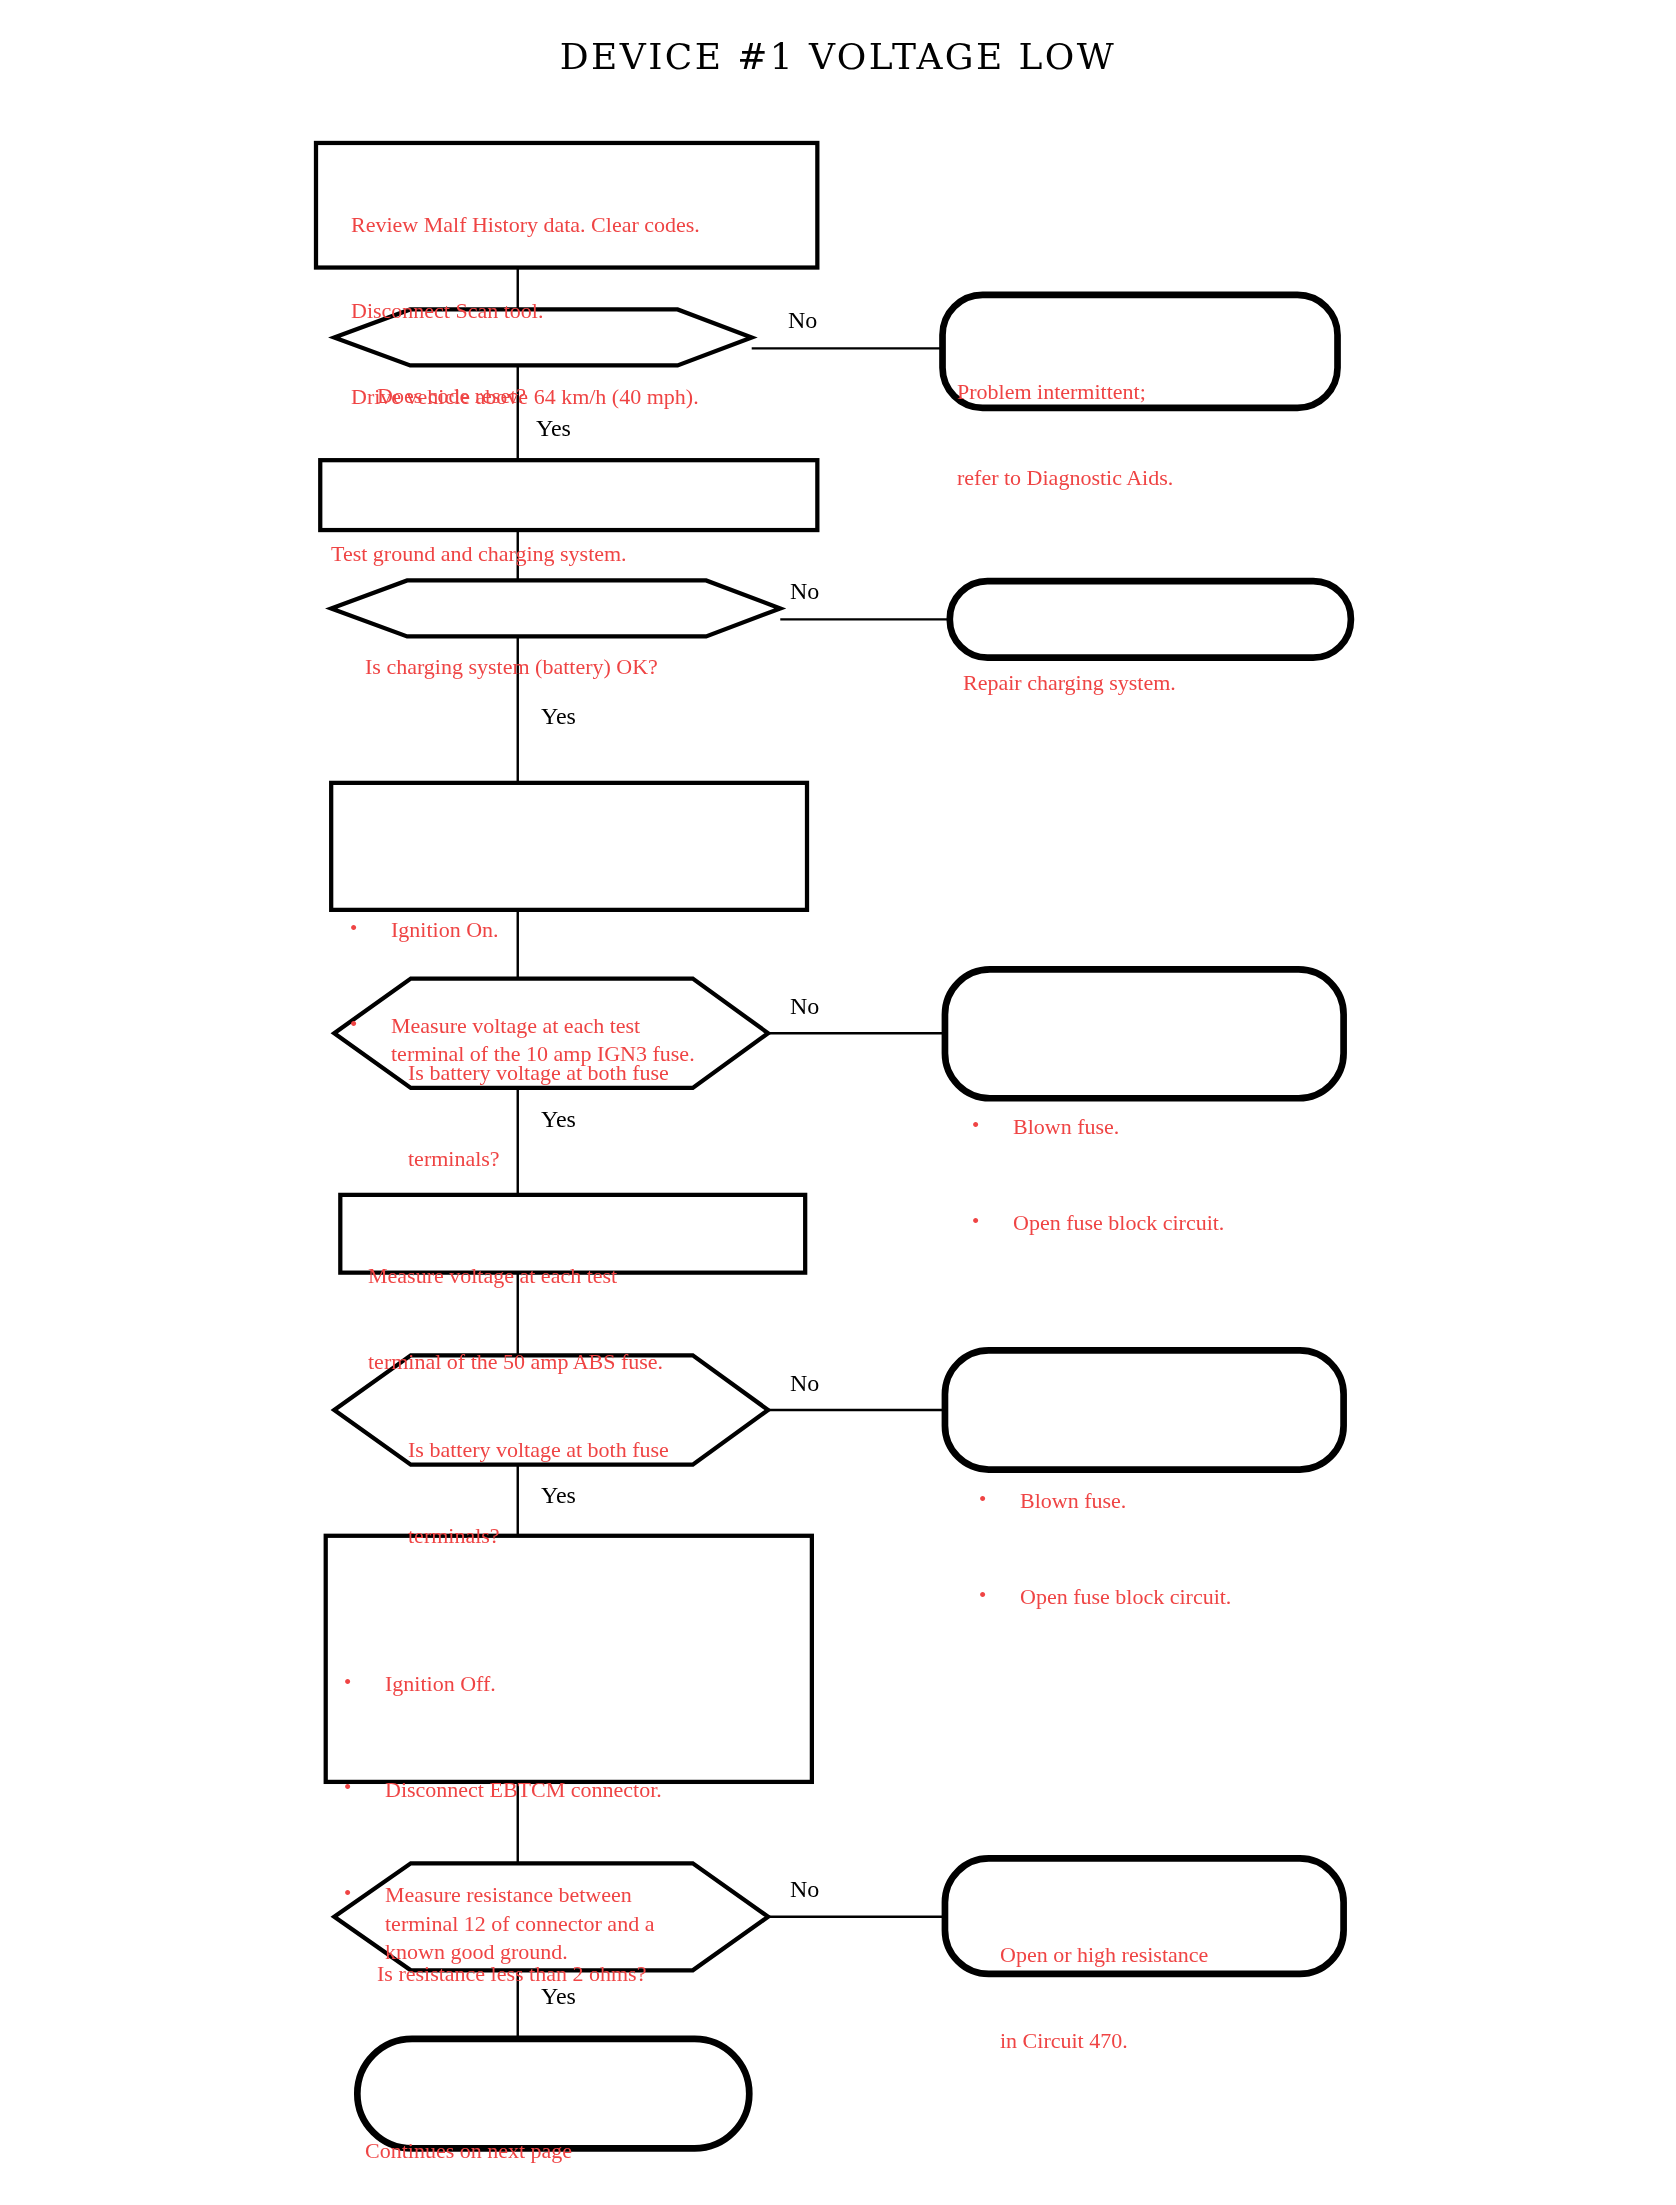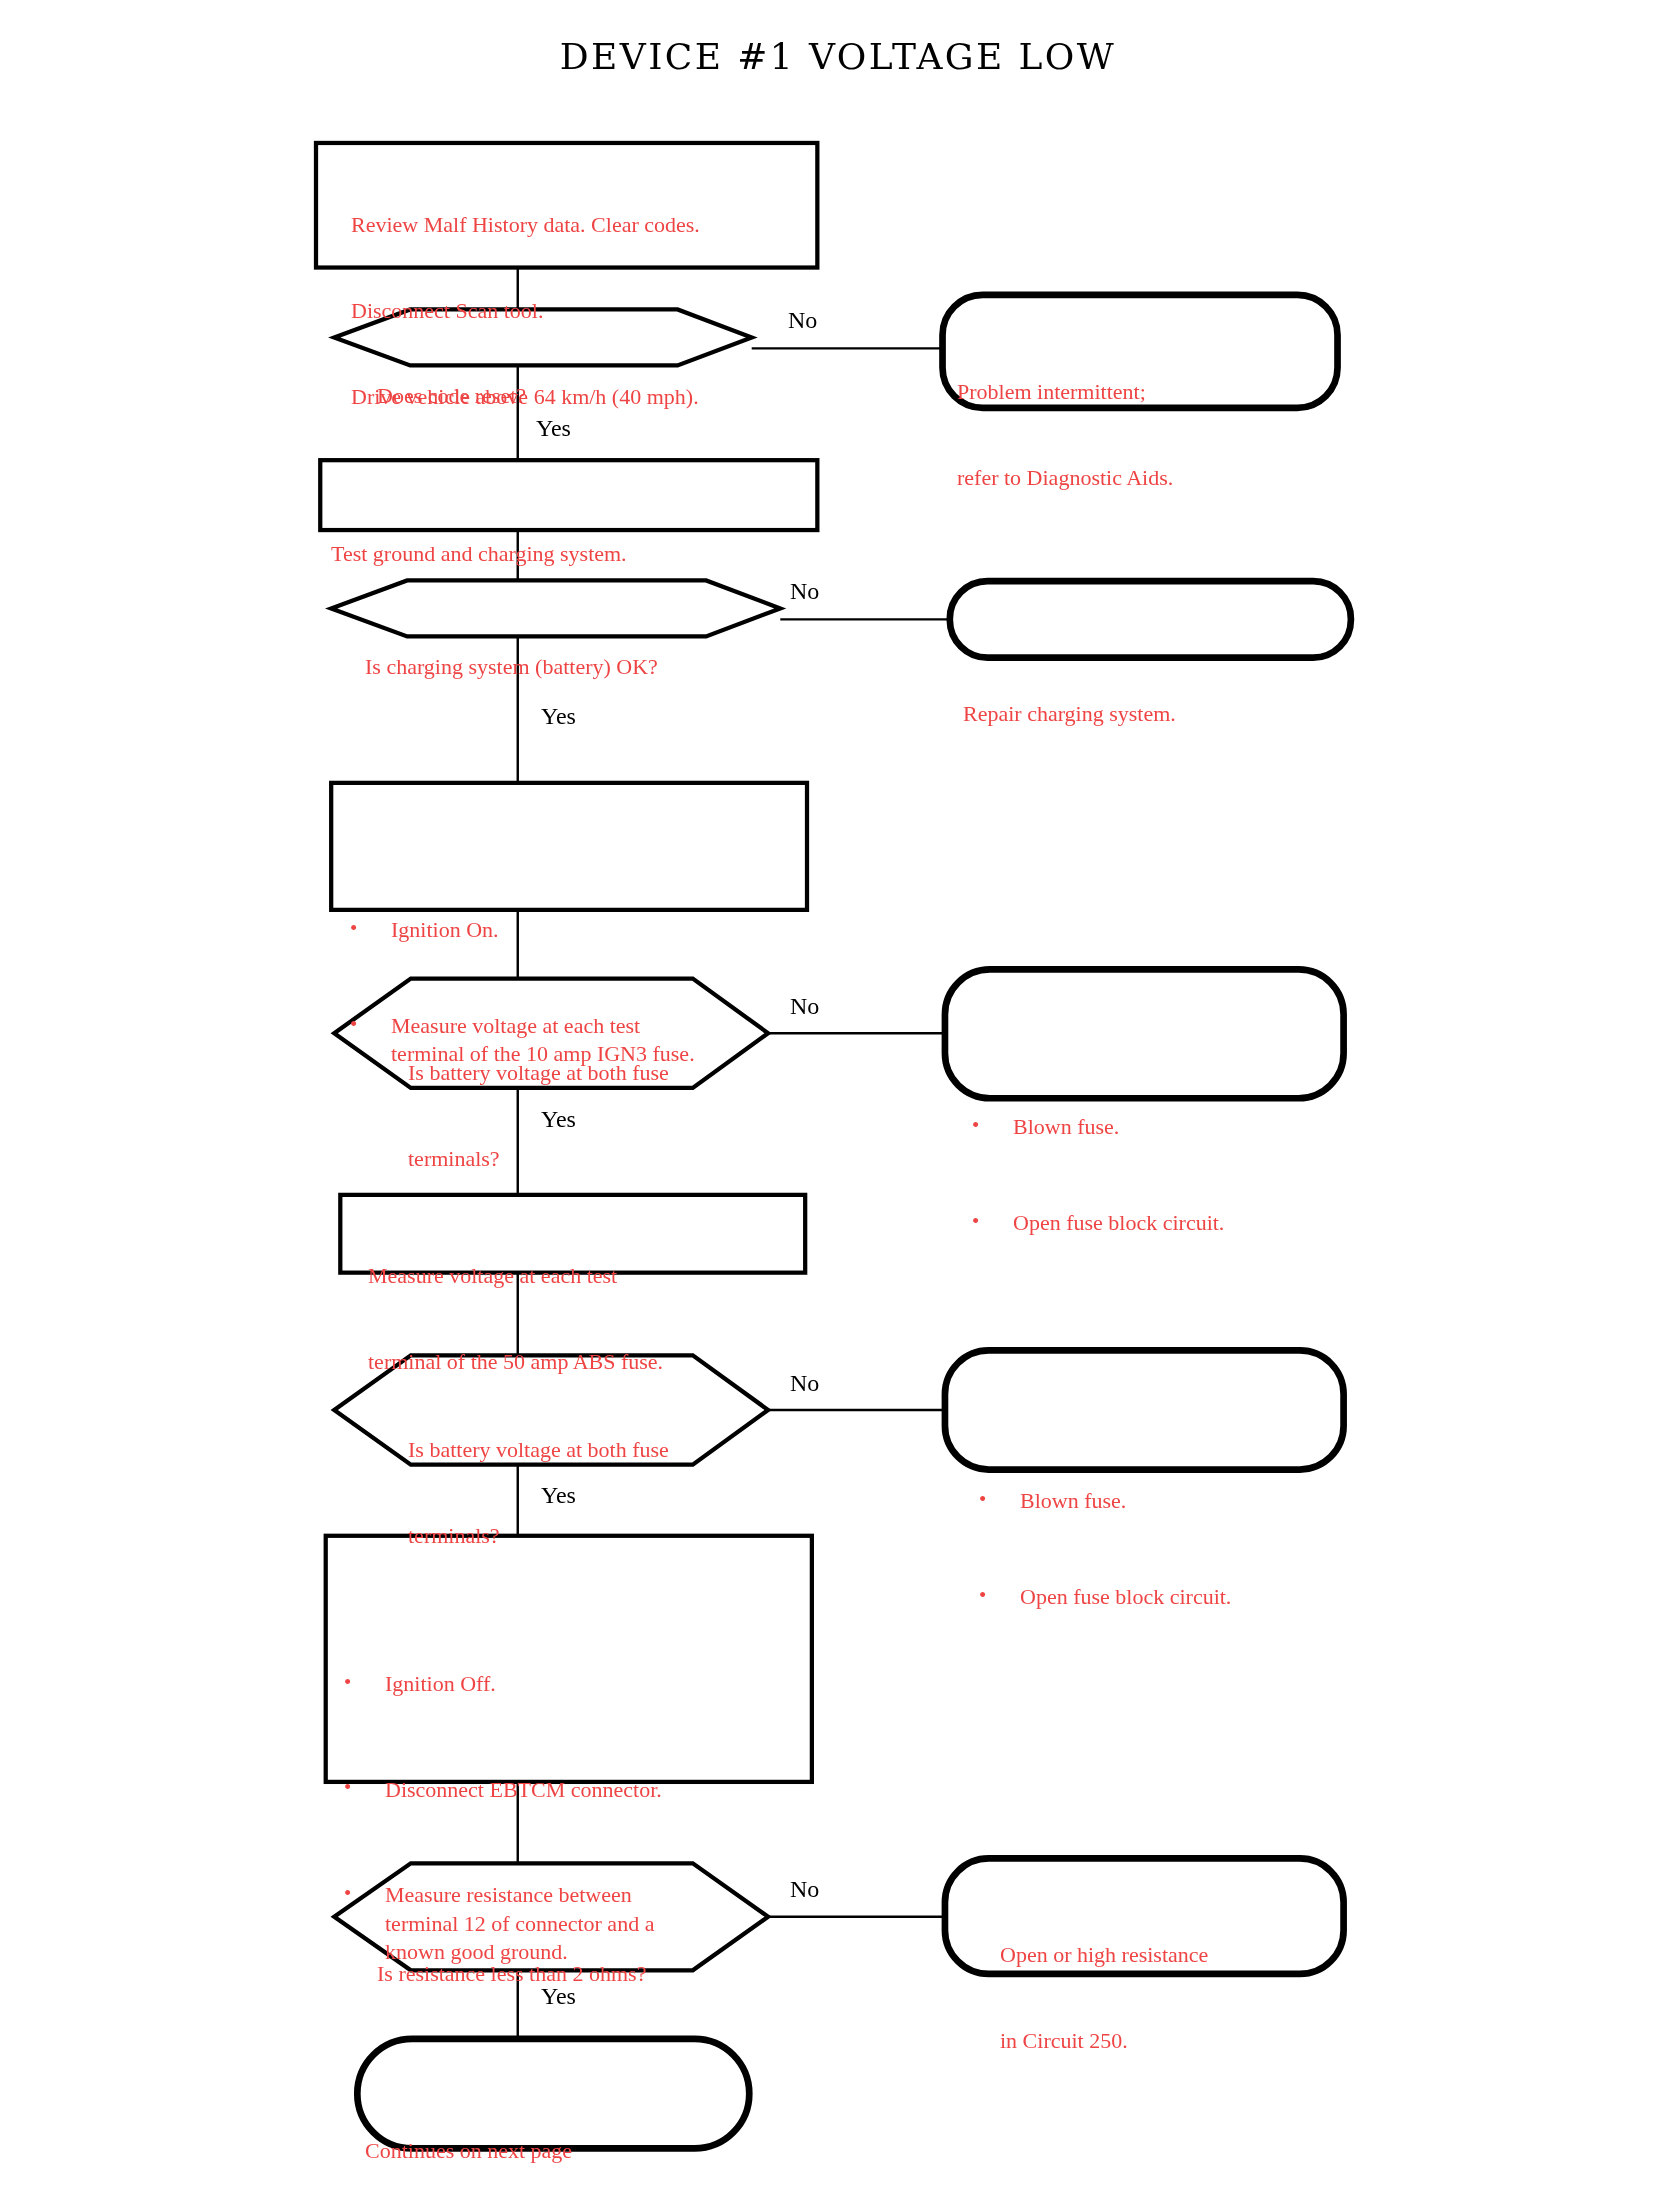--- a/index.html
+++ b/index.html
@@ -167,21 +167,21 @@
   <div class="node-text center" style="left:331px; top:483px; width:474px;">
     <div>Test ground and charging system.</div>
   </div>
 
   <div class="node-text center" style="left:365px; top:596px; width:389px;">
     <div>Is charging system (battery) OK?</div>
   </div>
 
   <div class="edge-label" style="left:790px; top:579px;">No</div>
 
-  <div class="node-text center" style="left:963px; top:643px; width:374px;">
+  <div class="node-text center" style="left:963px; top:612px; width:374px;">
     <div>Repair charging system.</div>
   </div>
 
   <div class="edge-label" style="left:541px; top:704px;">Yes</div>
 
   <div class="node-text left" style="left:344px; top:802px; width:453px;">
     <ul class="bullets tight">
       <li>Ignition On.</li>
       <li>Measure voltage at each test
 terminal of the 10 amp IGN3 fuse.</li>
@@ -236,21 +236,21 @@
   </div>
 
   <div class="node-text center" style="left:377px; top:1903px; width:353px;">
     <div>Is resistance less than 2 ohms?</div>
   </div>
 
   <div class="edge-label" style="left:790px; top:1877px;">No</div>
 
   <div class="node-text left" style="left:1000px; top:1884px; width:340px;">
     <div>Open or high resistance</div>
-    <div>in Circuit 250.</div>
+    <div>in Circuit 470.</div>
   </div>
 
   <div class="edge-label" style="left:541px; top:1984px;">Yes</div>
 
   <div class="node-text center" style="left:365px; top:2080px; width:377px;">
     <div>Continues on next page</div>
   </div>
 
 </div>
 

